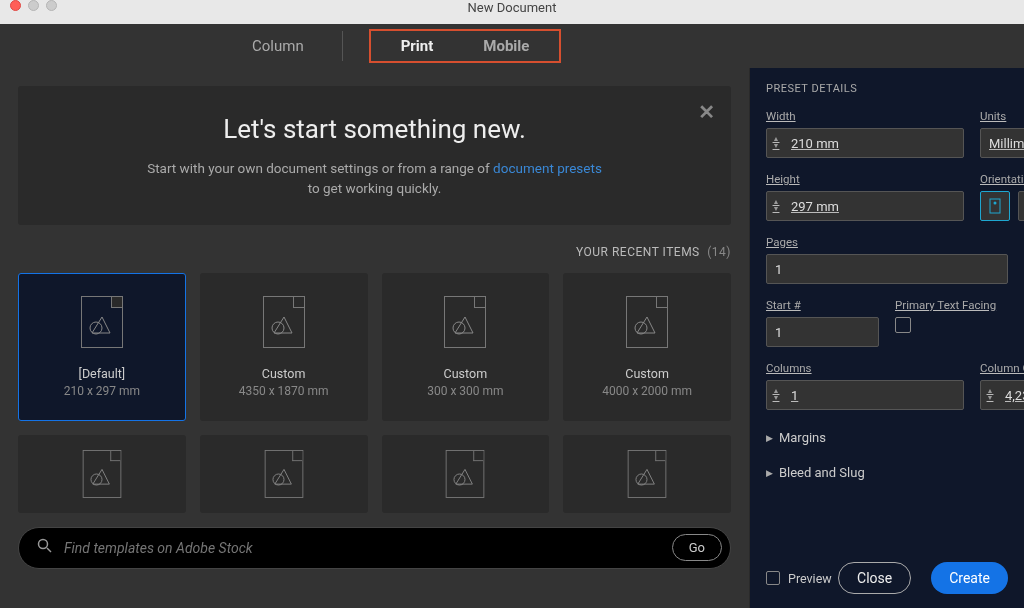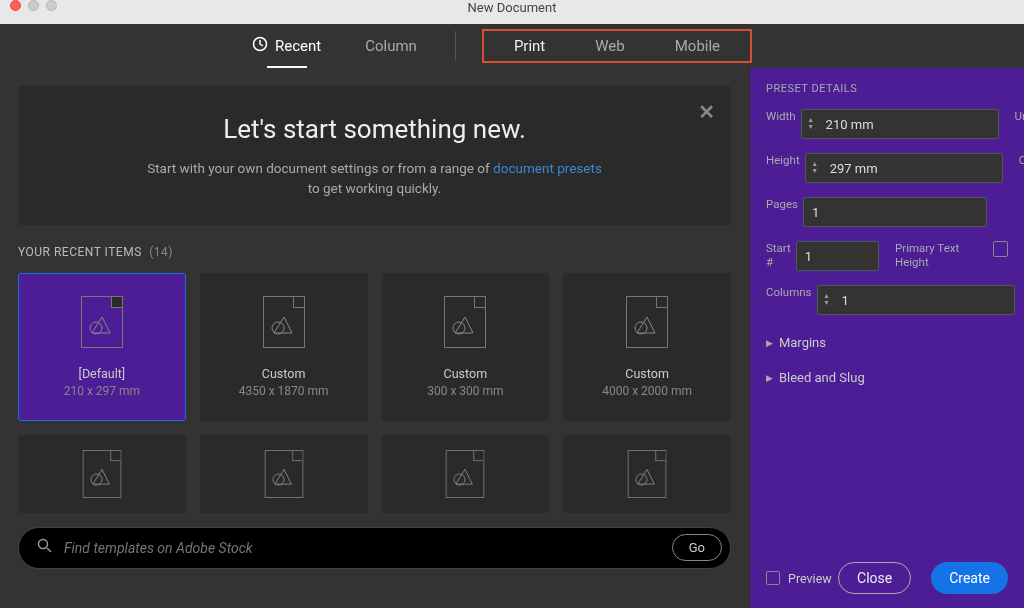--- a/index.html
+++ b/index.html
@@ -11,51 +11,51 @@
   .tl.grey { background:#ccc; border:1px solid #b5b5b5; }
   .titlebar-title { position:absolute; left:50%; transform:translateX(-50%); font-size:13px; color:#444; }
   .header { height:44px; background:#333; display:flex; align-items:center; }
   .header-left { display:flex; align-items:center; margin-left:230px; gap:0; }
   .tab { color:#aaa; font-size:15px; padding:0 22px; height:44px; display:flex; align-items:center; gap:7px; cursor:pointer; }
   .tab.active { color:#fff; }
   .tab-wrap { position:relative; display:flex; flex-direction:column; align-items:center; }
   .tab-wrap .under { position:absolute; bottom:0; left:50%; transform:translateX(-50%); height:2px; background:#fff; width:40px; }
   .vdiv { width:1px; height:30px; background:#555; margin:0 16px; }
   .header-right { display:flex; align-items:center; border:2px solid #d64f2f; height:34px; padding:0 5px; margin-left:10px; }
-  .header-right .tab { padding:0 25px; height:28px; }
+  .header-right .tab { padding:0 25px; height:28px;font-weight:bold; }
   .content { display:flex; height:540px; }
   .main { flex:1; padding:18px; display:flex; flex-direction:column; overflow:hidden; }
   .hero { background:#2a2a2a; border-radius:3px; padding:28px 20px 26px; text-align:center; position:relative; }
   .hero h1 { color:#eee; font-weight:400; font-size:26px; margin-bottom:14px; }
   .hero p { color:#aaa; font-size:13.5px; line-height:1.5; }
   .hero a { color:#3a88d6; text-decoration:none; }
   .close-x { position:absolute; top:14px; right:16px; color:#888; font-size:20px; cursor:pointer; font-weight:bold; }
-  .section-label { margin-top:20px; font-size:12px; color:#bbb; letter-spacing:0.5px; }
+  .section-label { margin-top:20px; font-size:12px; color:#bbb; letter-spacing:0.5px;text-align:right; }
   .section-label .count { color:#888; margin-left:4px; }
   .grid { display:grid; grid-template-columns:repeat(4,1fr); gap:14px; margin-top:14px; }
   .preset { background:#2a2a2a; border-radius:3px; height:148px; display:flex; flex-direction:column; align-items:center; justify-content:center; cursor:pointer; border:1px solid transparent; }
-  .preset.selected { border:1.5px solid #1473e6; background:#4c1d95; }
+  .preset.selected { border:1.5px solid #1473e6; background:#0f172a; }
   .preset .doc-icon { width:42px; height:52px; border:1px solid #777; position:relative; margin-bottom:18px; }
   .preset .doc-icon::before { content:""; position:absolute; top:0; right:0; width:10px; height:10px; border-left:1px solid #777; border-bottom:1px solid #777; background:#2a2a2a; }
   .preset .doc-icon svg { position:absolute; left:6px; top:14px; }
   .preset-name { font-size:12.5px; color:#ccc; }
   .preset-dim { font-size:12px; color:#888; margin-top:3px; }
   .grid2 { display:grid; grid-template-columns:repeat(4,1fr); gap:14px; margin-top:14px; }
   .grid2 .preset { height:78px; }
   .grid2 .preset .doc-icon { margin-bottom:0; transform:scale(0.92); }
   .searchbar { margin-top:14px; background:#000000; border:1px solid #444; border-radius:22px; height:42px; display:flex; align-items:center; padding:0 8px 0 18px; gap:12px; }
   .searchbar .sicon { color:#888; font-size:15px; }
   .searchbar input { flex:1; background:transparent; border:none; outline:none; color:#ccc; font-size:14px; font-style:italic; }
   .searchbar .go { border:1px solid #888; color:#ccc; background:transparent; border-radius:16px; padding:5px 16px; font-size:13px; cursor:pointer; }
-  .sidepanel { width:275px; background:#4c1d95; border-left:1px solid #2a2a2a; padding:14px 16px; display:flex; flex-direction:column; font-size:12px; color:#bbb; position:relative; }
+  .sidepanel { width:275px; background:#0f172a; border-left:1px solid #2a2a2a; padding:14px 16px; display:flex; flex-direction:column; font-size:12px; color:#bbb; position:relative; }
   .sidepanel .sp-title { font-size:11px; letter-spacing:0.5px; color:#aaa; }
   .sidepanel .docname { font-size:19px; color:#eee; margin-top:8px; font-weight:300; display:flex; justify-content:space-between; align-items:center; }
   .dl-icon { color:#888; font-size:15px; cursor:pointer; }
   .row { display:flex; gap:16px; margin-top:14px; }
-  .col { flex:1; display:flex; flex-direction:row; gap:5px; }
+  .col { flex:1; display:flex; flex-direction:column; gap:5px;text-decoration:underline; }
   .field-label { font-size:11.5px; color:#aaa; }
   .numfield { display:flex; align-items:center; background:#333; border:1px solid #555; height:30px; border-radius:2px; }
   .numfield .spin { width:18px; display:flex; flex-direction:column; align-items:center; color:#999; font-size:7px; line-height:7px; padding:2px 0; cursor:pointer; }
   .numfield input { flex:1; background:transparent; border:none; outline:none; color:#ddd; font-size:13px; padding:0 6px; }
   .plainfield { background:#333; border:1px solid #555; height:30px; border-radius:2px; }
   .plainfield input { width:100%; height:100%; background:transparent; border:none; outline:none; color:#ddd; font-size:13px; padding:0 8px; }
   .select { background:#333; border:1px solid #555; height:30px; border-radius:2px; display:flex; align-items:center; justify-content:space-between; padding:0 8px; color:#ddd; font-size:13px; cursor:pointer; }
   .orient { display:flex; gap:8px; }
   .orient-btn { width:30px; height:30px; border:1px solid #555; background:#333; display:flex; align-items:center; justify-content:center; cursor:pointer; border-radius:2px; }
   .orient-btn.active { border-color:#1ea7d0; }
@@ -81,43 +81,28 @@
   <div class="trafficlights">
     <div class="tl red"></div>
     <div class="tl grey"></div>
     <div class="tl grey"></div>
   </div>
   <div class="titlebar-title">New Document</div>
 </div>
 
 <div class="header">
   <div class="header-left">
-    <div class="tab-wrap">
-      <div class="tab active">
-        <span>
-          <svg width="16" height="16">
-              <circle cx="8" cy="8" r="6.5" fill="none" stroke="#fff" stroke-width="1.5"></circle>
-              <path d="M8 4 V8 L11 10" fill="none" stroke="#fff" stroke-width="1.5"></path>
-            </svg>
-        </span>
-        <span>Recent</span>
-      </div>
-      <div class="under"></div>
-    </div>
     <div class="tab">
       <span>Column</span>
     </div>
     <div class="vdiv"></div>
   </div>
   <div class="header-right">
     <div class="tab" style="color:#eee">
       <span>Print</span>
-    </div>
-    <div class="tab">
-      <span>Web</span>
     </div>
     <div class="tab">
       <span>Mobile</span>
     </div>
   </div>
 </div>
 
 <div class="content">
   <div class="main">
     <div class="hero">
@@ -278,21 +263,21 @@
     </div>
 
     <div class="row">
       <div class="col">
         <div class="field-label">Start #</div>
         <div class="plainfield">
           <input value="1" style="">
         </div>
       </div>
       <div class="col">
-        <div class="field-label">Primary Text Height</div>
+        <div class="field-label">Primary Text Facing</div>
         <div class="checkbox empty"></div>
       </div>
     </div>
 
     <div class="row">
       <div class="col">
         <div class="field-label">Columns</div>
         <div class="numfield">
           <div class="spin">▲<br>▼</div>
           <input value="1" style="">

